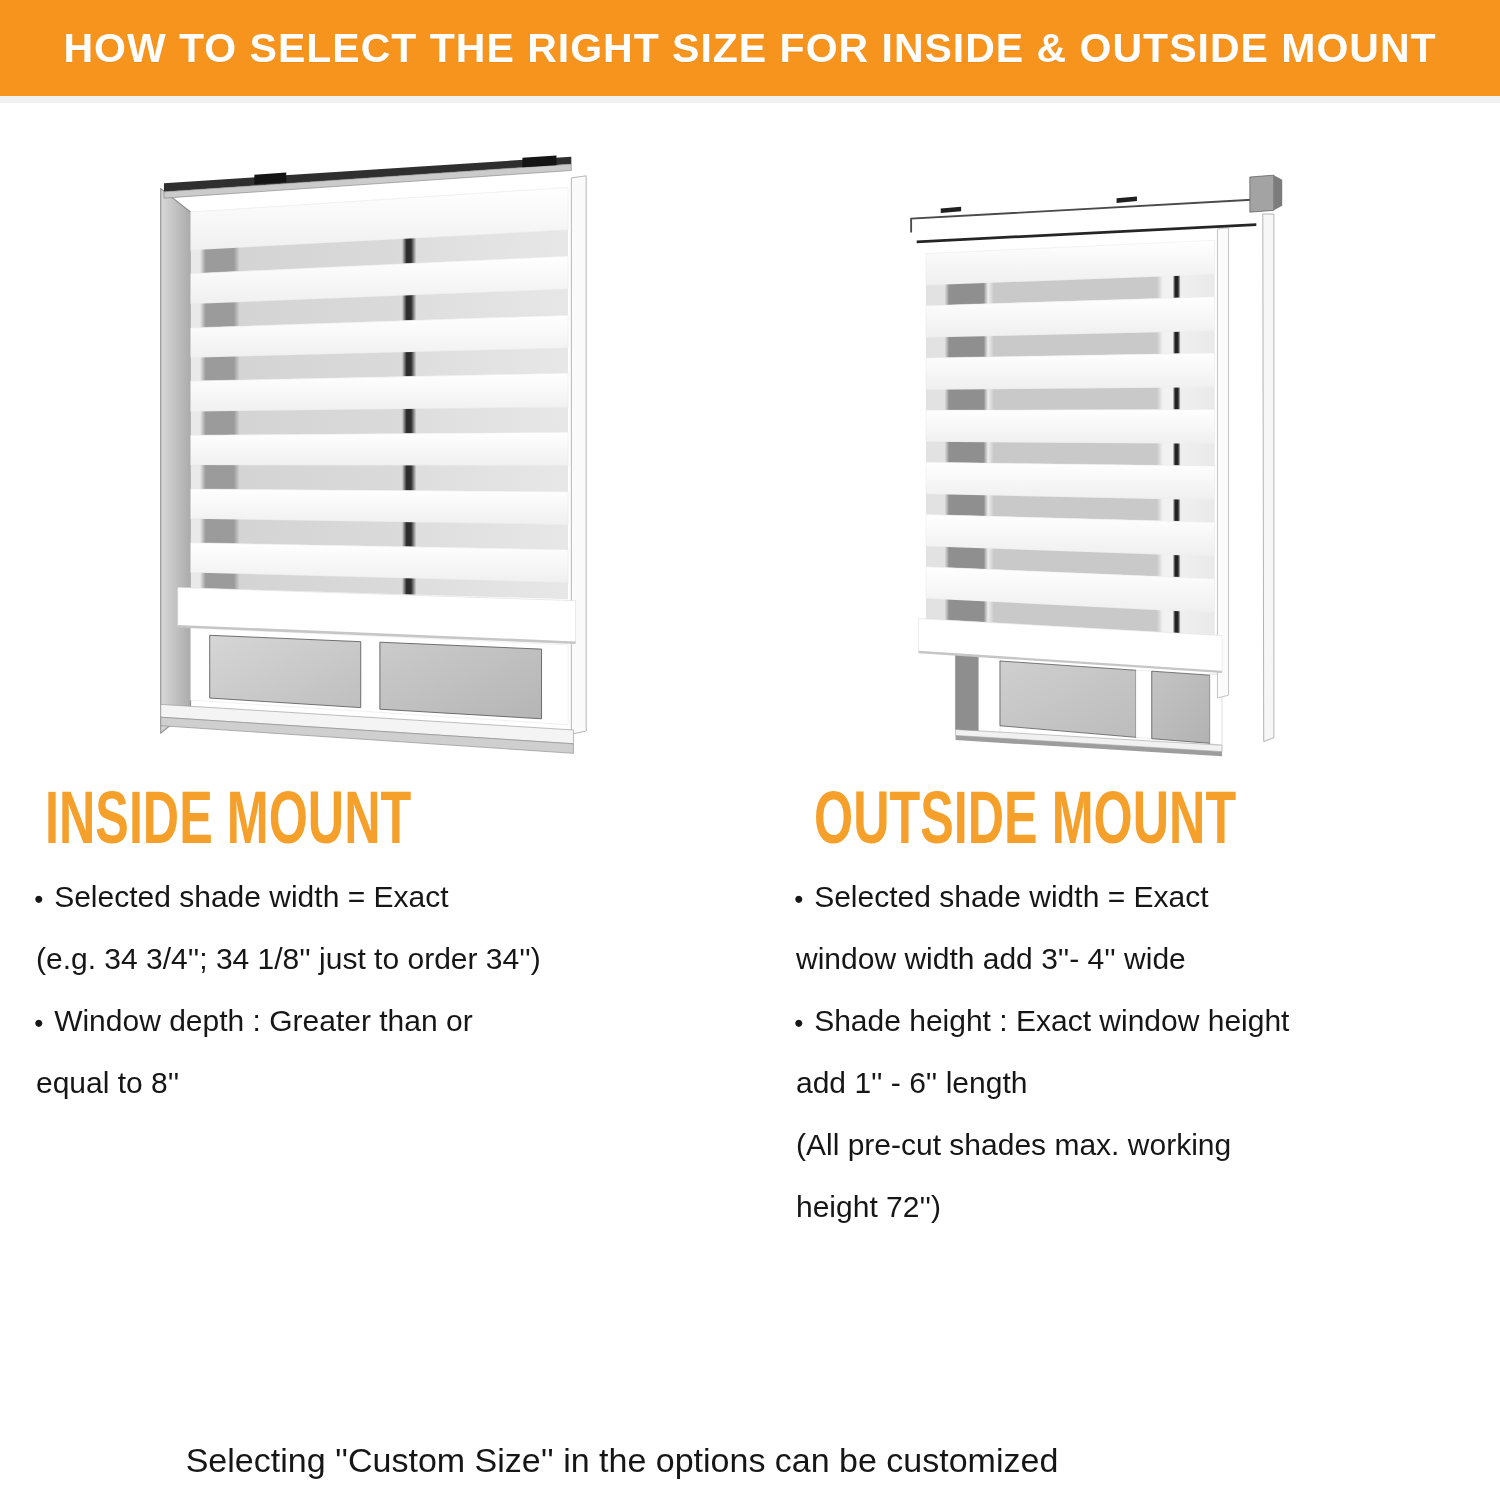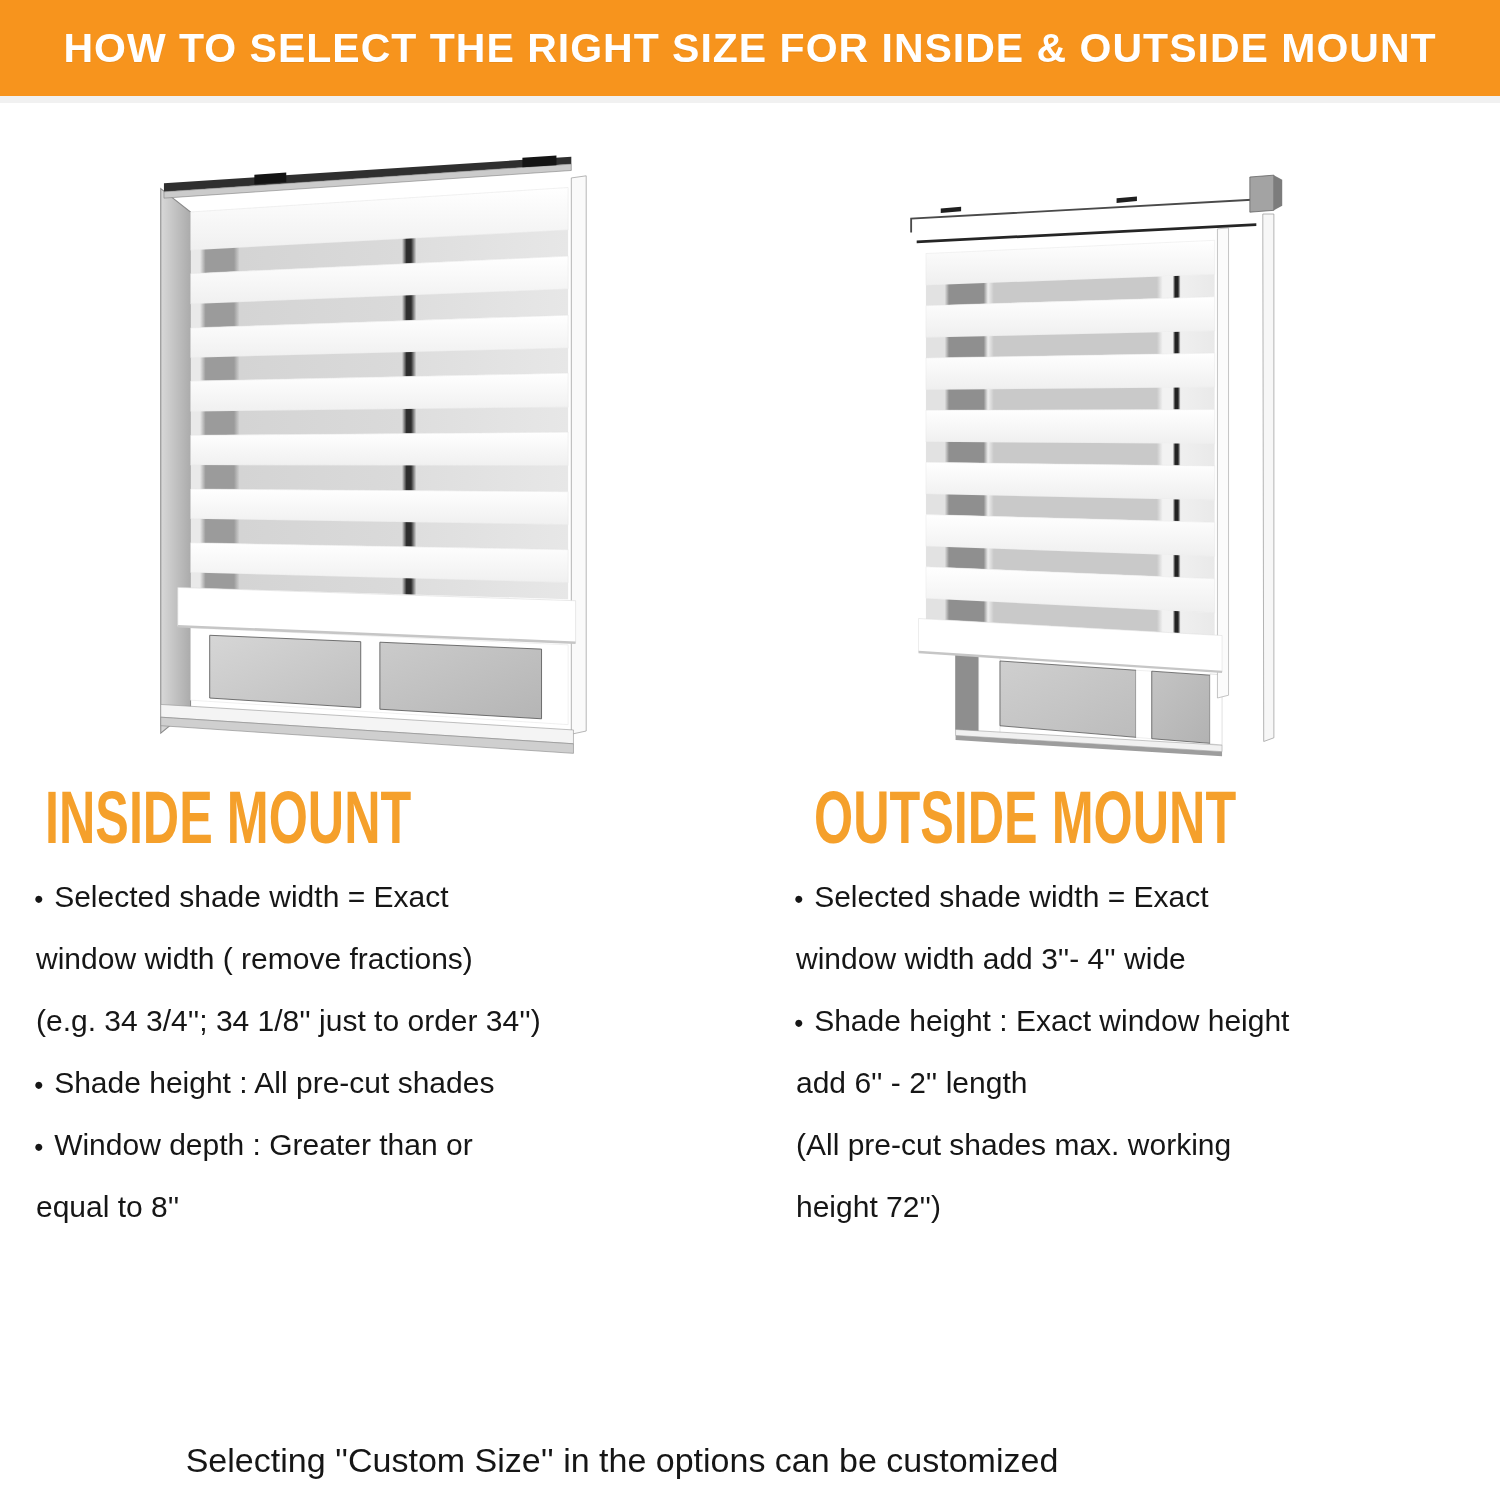--- a/index.html
+++ b/index.html
@@ -199,31 +199,29 @@
       <polygon points="20,517.1 348,535.5 348,574.8 20,553.3" fill="#ffffff" stroke="#dddddd" stroke-width="0.6"></polygon>
       <polyline points="20,553.3 348,574.8" fill="none" stroke="#c6c6c6" stroke-width="2.5"></polyline>
     </g>
   </svg>
 
   <h2 class="mount-heading h-inside">INSIDE MOUNT</h2>
   <h2 class="mount-heading h-outside">OUTSIDE MOUNT</h2>
 
   <div class="col col-inside">
     <div class="line"><span class="marker">●</span><span>Selected shade width = Exact</span></div>
-    <div class="line"><span class="marker"></span><span>window width ( remove fractions)</span></div>
     <div class="line"><span class="marker"></span><span>(e.g. 34 3/4''; 34 1/8'' just to order 34'')</span></div>
-    <div class="line"><span class="marker">●</span><span>Shade height : All pre-cut shades</span></div>
     <div class="line"><span class="marker">●</span><span>Window depth : Greater than or</span></div>
     <div class="line"><span class="marker"></span><span>equal to 8''</span></div>
   </div>
 
   <div class="col col-outside">
     <div class="line"><span class="marker">●</span><span>Selected shade width = Exact</span></div>
     <div class="line"><span class="marker"></span><span>window width add 3''- 4'' wide</span></div>
     <div class="line"><span class="marker">●</span><span>Shade height : Exact window height</span></div>
-    <div class="line"><span class="marker"></span><span>add 6'' - 2'' length</span></div>
+    <div class="line"><span class="marker"></span><span>add 1'' - 6'' length</span></div>
     <div class="line"><span class="marker"></span><span>(All pre-cut shades max. working</span></div>
     <div class="line"><span class="marker"></span><span>height 72'')</span></div>
   </div>
 
   <div class="footer">Selecting ''Custom Size'' in the options can be customized</div>
 
 </div>
 
 </body></html>

